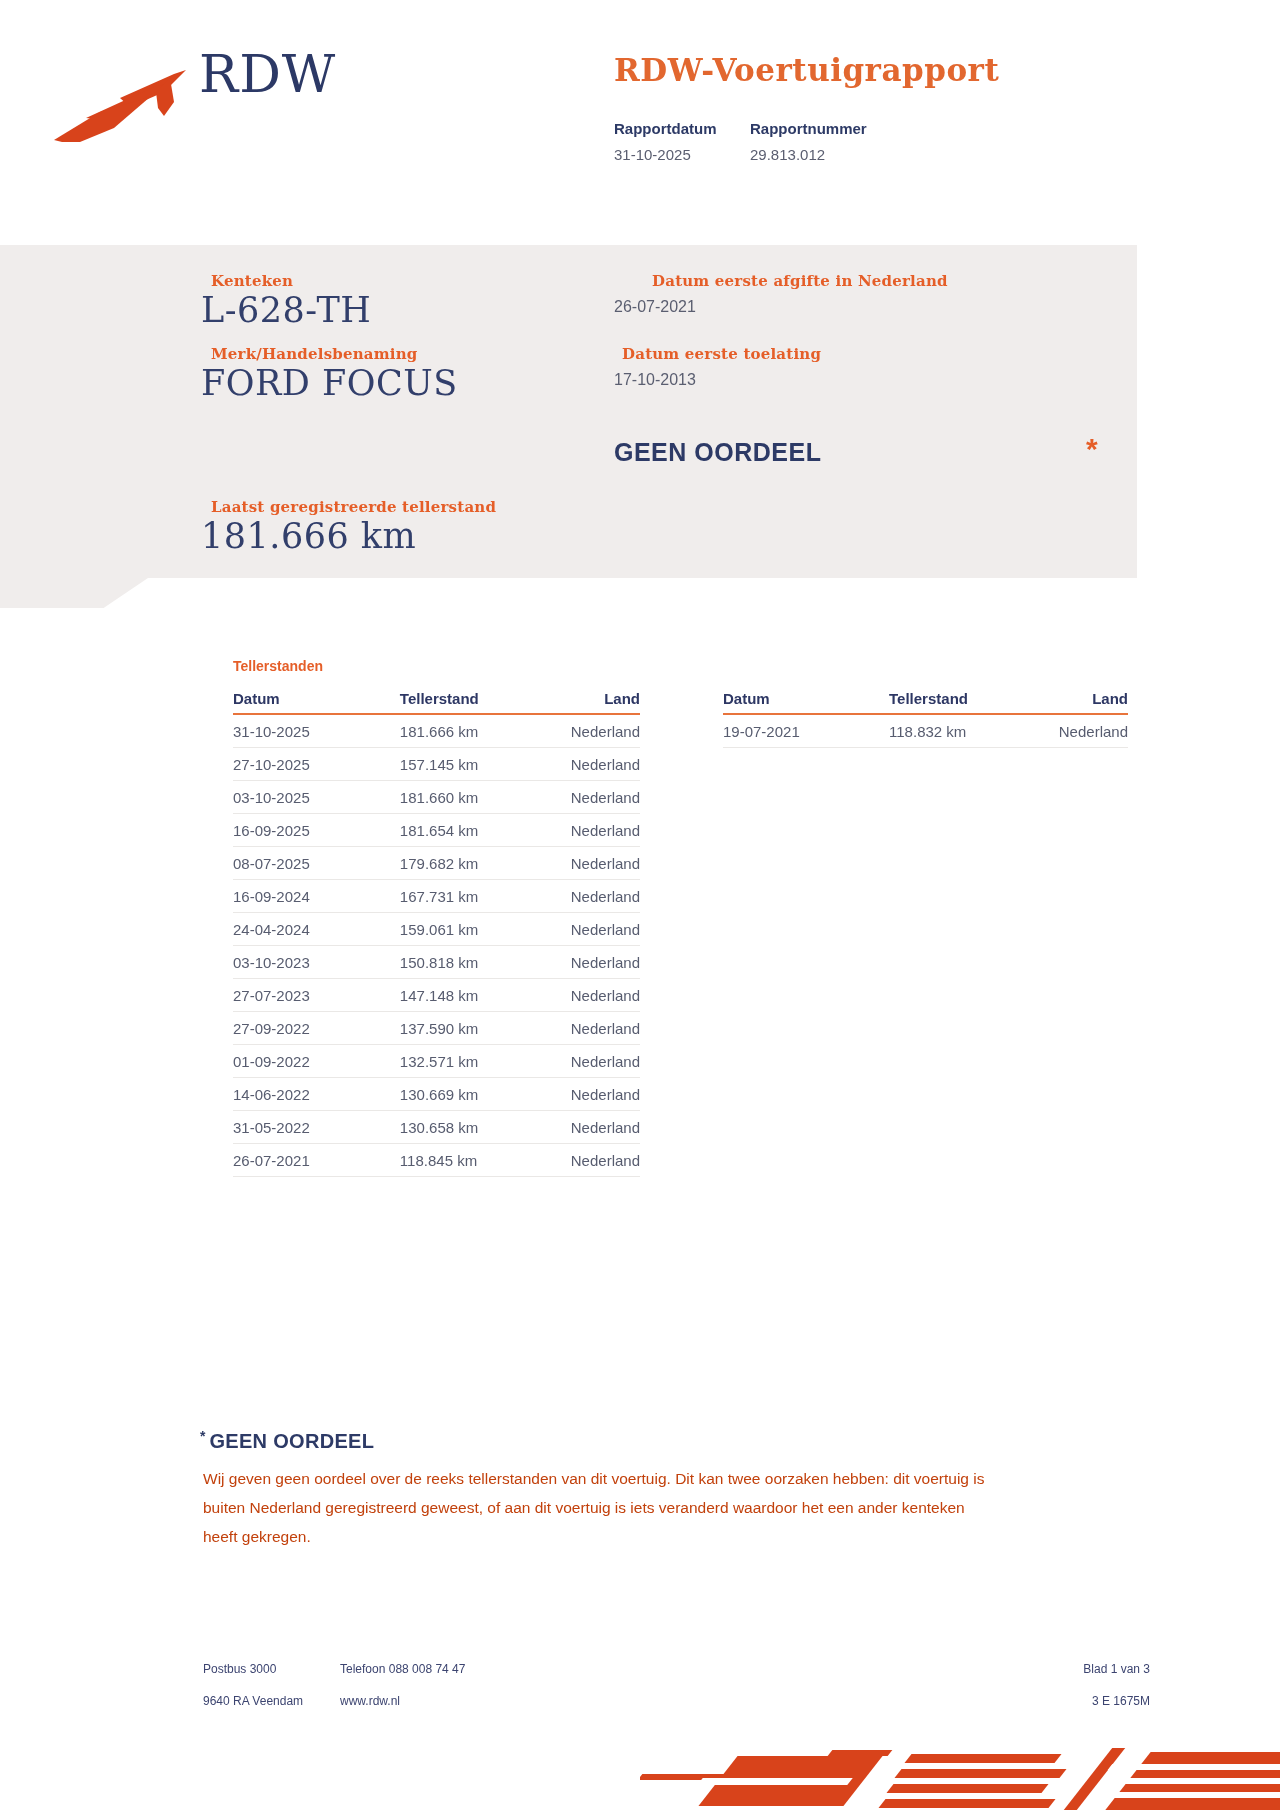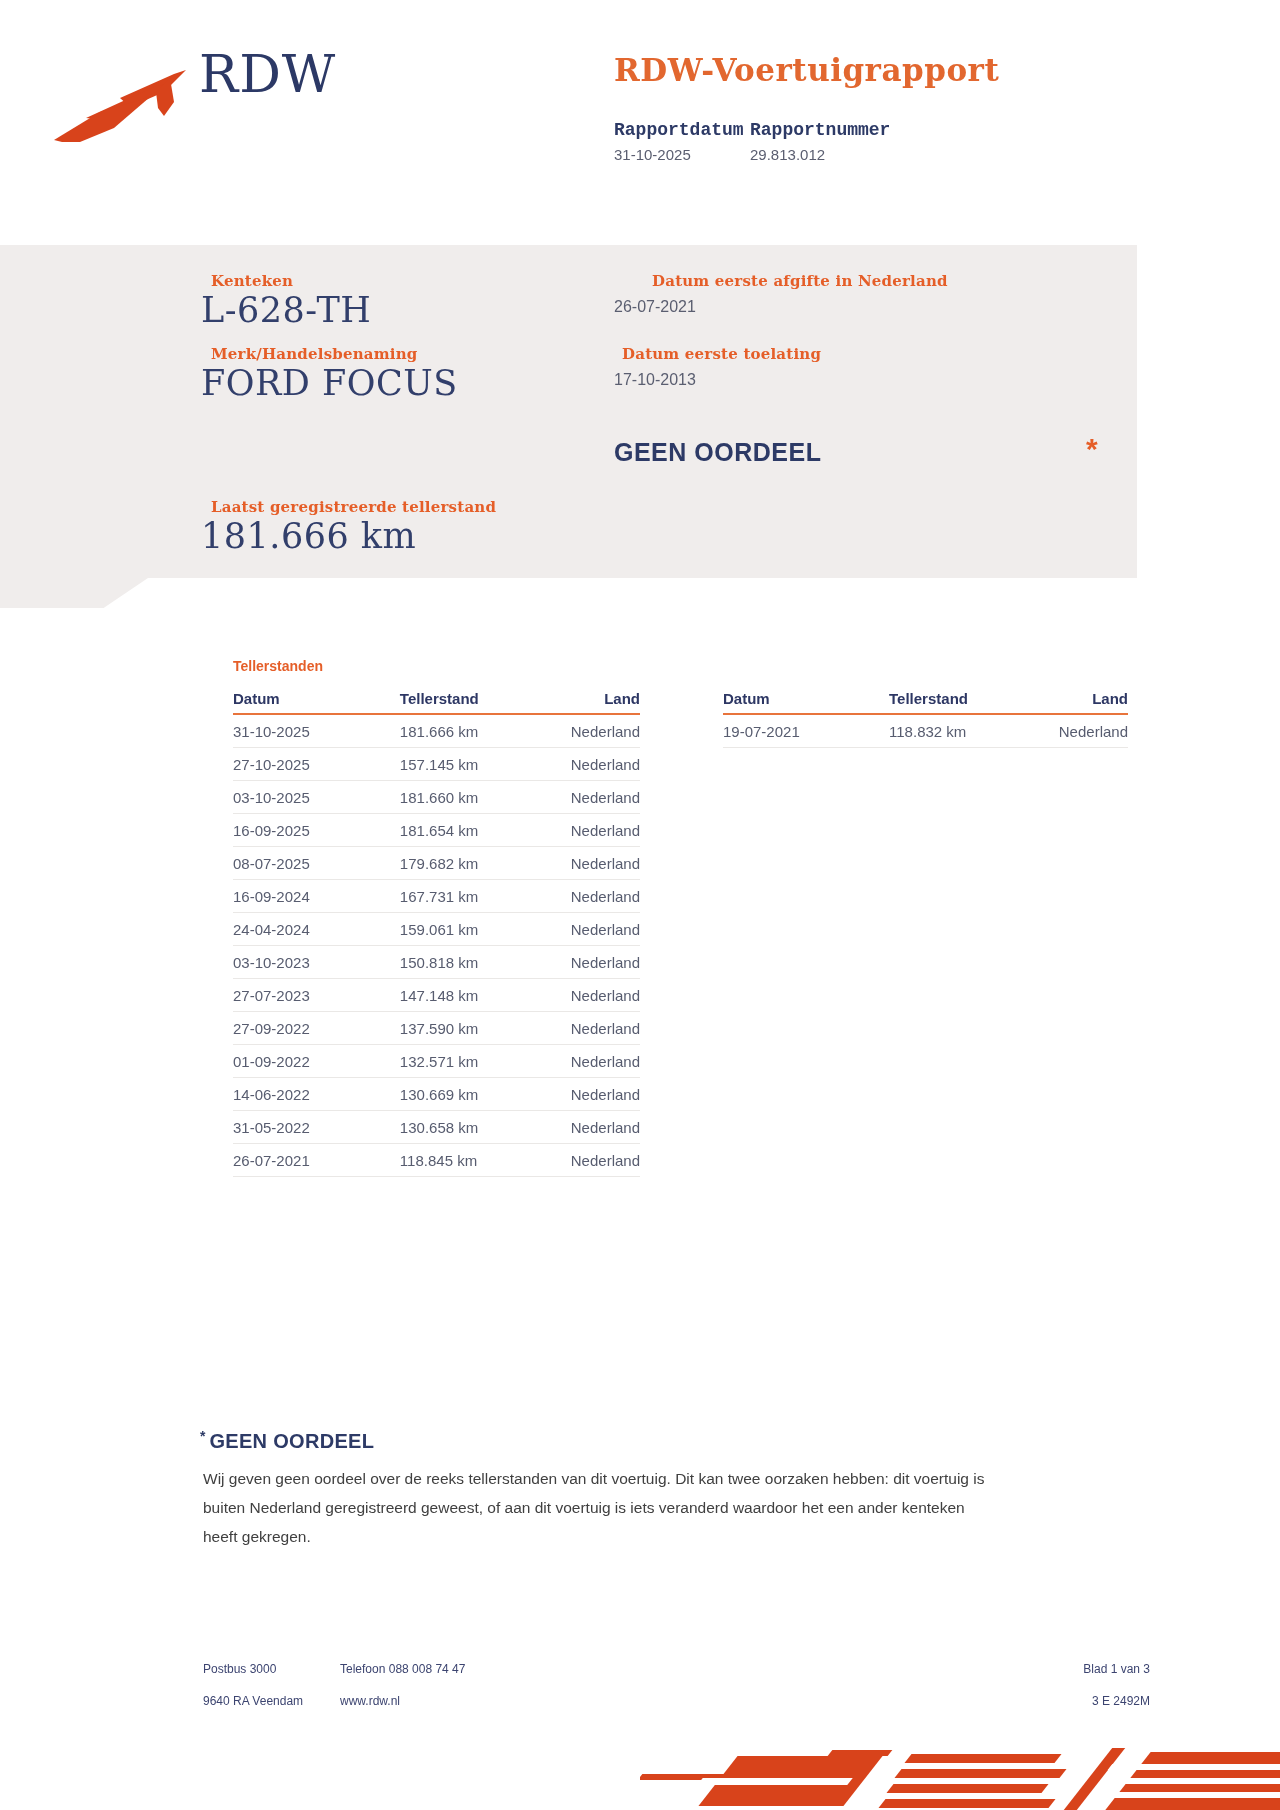--- a/index.html
+++ b/index.html
@@ -12,22 +12,22 @@
   
   .brand-text{
     left:199px;top:44px;font-family:"DejaVu Serif", serif;
     font-size:52px;color:#2c3966;letter-spacing:1px;
   }
   .doc-title{
     left:614px;top:52px;font-family:"DejaVu Serif", serif;font-weight:bold;
     font-size:31px;color:#e2672f;letter-spacing:0.5px;
   }
   .meta-label{
-    font-family:Liberation Mono, monospace;font-weight:bold;
-    font-size:18px;color:#2d3a66;
+    font-family:Liberation Sans, sans-serif;font-weight:bold;
+    font-size:15px;color:#2d3a66;
   }
   .meta-value{font-size:15px;color:#5a5e70;}
 
   
   .panel{
     left:0;top:245px;width:1137px;height:333px;background:#f0edec;
   }
   .panel-tail{
     left:0;top:578px;width:148px;height:30px;background:#f0edec;
     clip-path:polygon(0 0,100% 0,70% 100%,0 100%);
@@ -66,21 +66,21 @@
   .col-km{width:33%;}
   .col-land{width:26%;text-align:right;}
   .odo-table th.col-land{text-align:right;}
 
   
   .footnote-title{
     font-size:20px;font-weight:bold;color:#2d3a66;letter-spacing:0.3px;
   }
   .footnote-star{font-size:14px;font-weight:bold;color:#2d3a66;vertical-align:7px;margin-right:4px;}
   .footnote-text{
-    font-size:15.5px;line-height:29px;color:#404040;width:800px;
+    font-size:15.5px;line-height:29px;color:#c2410c;width:800px;
   }
 
   
   .footer-text{font-size:12px;color:#3c4470;}
   .footer-right{text-align:right;width:140px;}
 
   
   .deco{
     right:0;bottom:0;width:640px;height:62px;overflow:hidden;
   }
@@ -240,21 +240,21 @@
 <div class="abs" style="left:200px;top:1428px;">
   <span class="footnote-star">*</span><span class="footnote-title">GEEN OORDEEL</span>
 </div>
 <div class="abs footnote-text" style="left:203px;top:1464px;">Wij geven geen oordeel over de reeks tellerstanden van dit voertuig. Dit kan twee oorzaken hebben: dit voertuig is buiten Nederland geregistreerd geweest, of aan dit voertuig is iets veranderd waardoor het een ander kenteken heeft gekregen.</div>
 
 <div class="abs footer-text" style="left:203px;top:1662px;">Postbus 3000</div>
 <div class="abs footer-text" style="left:203px;top:1694px;">9640 RA Veendam</div>
 <div class="abs footer-text" style="left:340px;top:1662px;">Telefoon 088 008 74 47</div>
 <div class="abs footer-text" style="left:340px;top:1694px;">www.rdw.nl</div>
 <div class="abs footer-text footer-right" style="left:1010px;top:1662px;">Blad 1 van 3</div>
-<div class="abs footer-text footer-right" style="left:1010px;top:1694px;">3 E 2492M</div>
+<div class="abs footer-text footer-right" style="left:1010px;top:1694px;">3 E 1675M</div>
 
 <div class="abs deco">
 
   <div class="s" style="left:0;top:26px;width:100px;height:6px;"></div>
   <div class="s" style="left:78px;top:8px;width:145px;height:50px;"></div>
   <div class="s" style="left:190px;top:2px;width:60px;height:6px;"></div>
 
   <div style="position:absolute;left:60px;top:30px;width:150px;height:7px;background:#ffffff;transform:skewX(-38deg);"></div>
 
   <div class="s" style="left:268px;top:6px;width:150px;height:9px;"></div>

